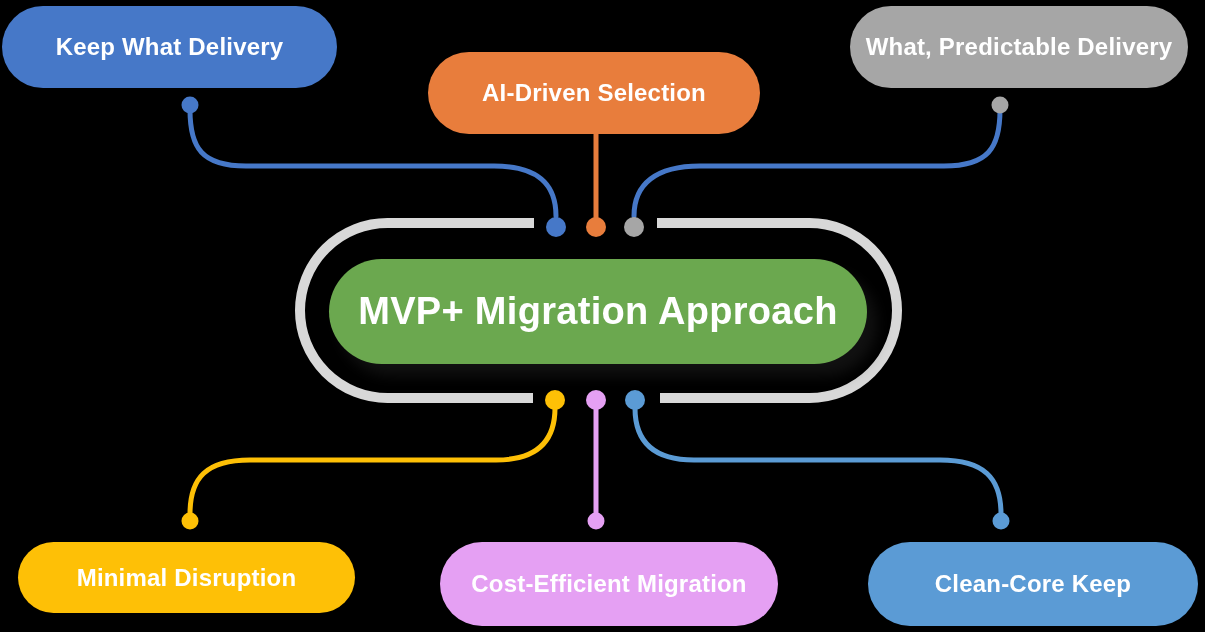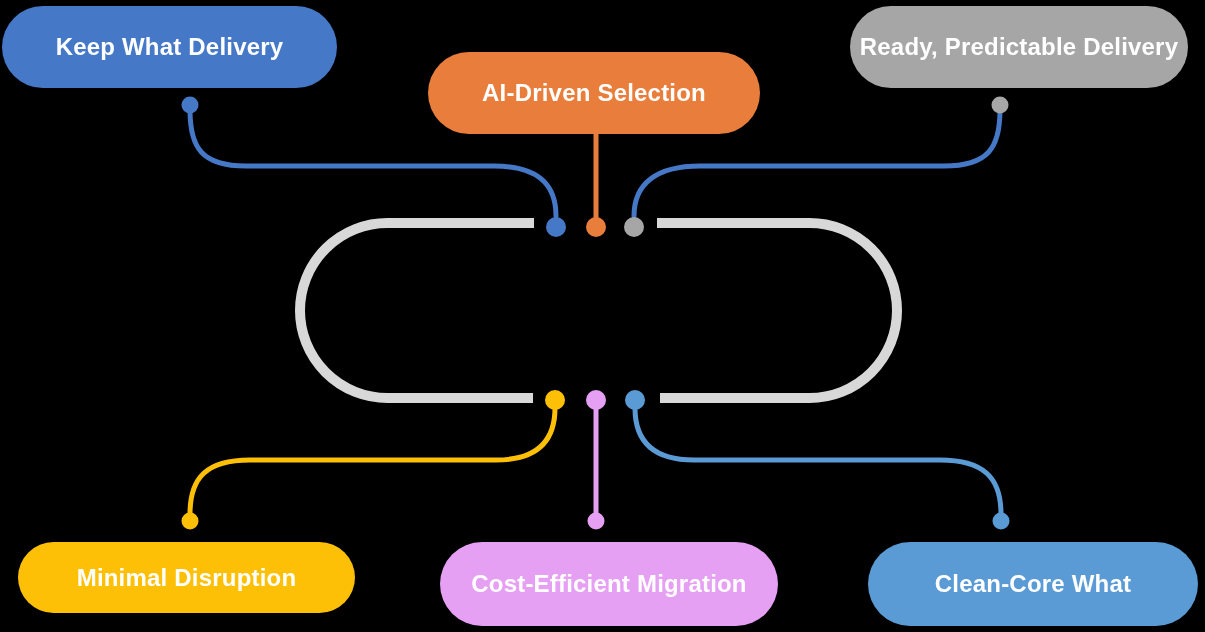--- a/index.html
+++ b/index.html
@@ -83,38 +83,41 @@
 
     <circle cx="556" cy="227" r="10" style="fill: rgb(70, 120, 200);"></circle>
     <circle cx="596" cy="227" r="10" style="fill: rgb(232, 125, 60);"></circle>
     <circle cx="634" cy="227" r="10" style="fill: rgb(166, 166, 166);"></circle>
 
     <circle cx="555" cy="400" r="10" style="fill: rgb(254, 192, 6);"></circle>
     <circle cx="596" cy="400" r="10" style="fill: rgb(229, 160, 243);"></circle>
     <circle cx="635" cy="400" r="10" style="fill: rgb(91, 155, 213);"></circle>
   </svg>
 
+  <div id="center-node" style="background-color: rgb(107, 168, 79);">
+    <span>MVP+ Migration Approach</span>
+  </div>
 
   <div class="pill" id="pill-keep-what-matters" style="background-color: rgb(70, 120, 200);">
     <span>Keep What Delivery</span>
   </div>
 
   <div class="pill" id="pill-ai-driven-selection" style="background-color: rgb(232, 125, 60); margin-top: 46px;">
     <span>AI-Driven Selection</span>
   </div>
 
   <div class="pill" id="pill-fast-predictable-delivery" style="background-color: rgb(166, 166, 166);">
-    <span>Ready, Predictable Delivery</span>
+    <span>What, Predictable Delivery</span>
   </div>
 
   <div class="pill" id="pill-minimal-disruption" style="background-color: rgb(254, 192, 6);">
     <span>Minimal Disruption</span>
   </div>
 
   <div class="pill" id="pill-cost-efficient-migration" style="background-color: rgb(229, 160, 243);">
     <span>Cost-Efficient Migration</span>
   </div>
 
   <div class="pill" id="pill-clean-core-ready" style="background-color: rgb(91, 155, 213);">
-    <span>Clean-Core What</span>
+    <span>Clean-Core Keep</span>
   </div>
 
 </div>
 
 </body></html>

